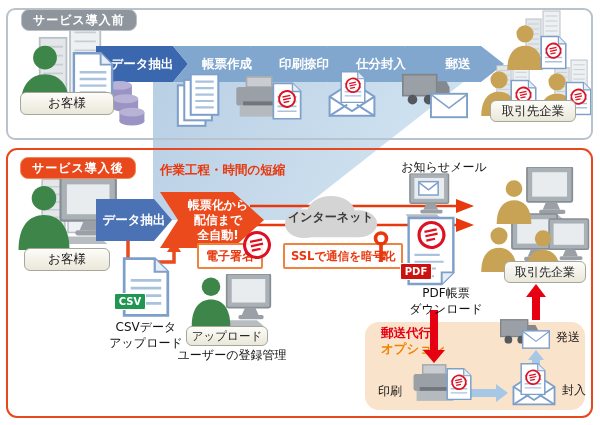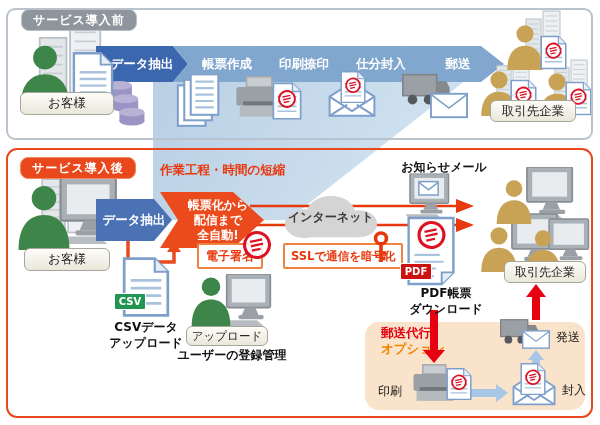--- a/index.html
+++ b/index.html
@@ -28,21 +28,21 @@
   .chev-extract{left:96px;top:199px;width:76px;height:42px;background:#4a72b5;
             clip-path:polygon(0 0,58px 0,100% 50%,58px 100%,0 100%);}
   .chev-auto{left:160px;top:192px;width:92px;height:56px;background:#ea4a1c;font-size:12px;
             clip-path:polygon(0 0,73px 0,100% 50%,73px 100%,0 100%,18px 50%);padding-left:12px;}
   
   .lbox{position:absolute;z-index:4;display:flex;align-items:center;justify-content:center;
         background:linear-gradient(#fdfcf8,#eae8da);border:1px solid #a6a69a;border-radius:6px;
         color:#1c1c1c;font-size:12.5px;}
   .rbox{position:absolute;z-index:4;display:flex;align-items:center;justify-content:center;
         background:#fff;border:2px solid #f0823f;border-radius:2px;color:#e8380d;font-weight:bold;}
-  .cap{position:absolute;z-index:4;color:#111;font-weight:bold;font-size:12px;text-align:center;line-height:1.3;}
+  .cap{position:absolute;z-index:4;color:#111;font-weight:normal;font-size:12px;text-align:center;line-height:1.3;}
   .badge{position:absolute;z-index:5;display:flex;align-items:center;justify-content:center;
          color:#fff;font-weight:bold;font-size:10px;border-radius:2px;border:1.5px solid #fff;margin-top:17px;}
   
   .ic{position:absolute;z-index:3;}
   .z4{z-index:4;}
   .green{color:#3d8548;} .tan{color:#c9a355;}
   
   .cloud-txt{position:absolute;z-index:4;color:#3c3c3c;font-weight:bold;font-size:12px;text-align:left;}
   
   .option-box{position:absolute;left:365px;top:322px;width:220px;height:88px;background:#fae3cb;border-radius:14px;z-index:2;}

